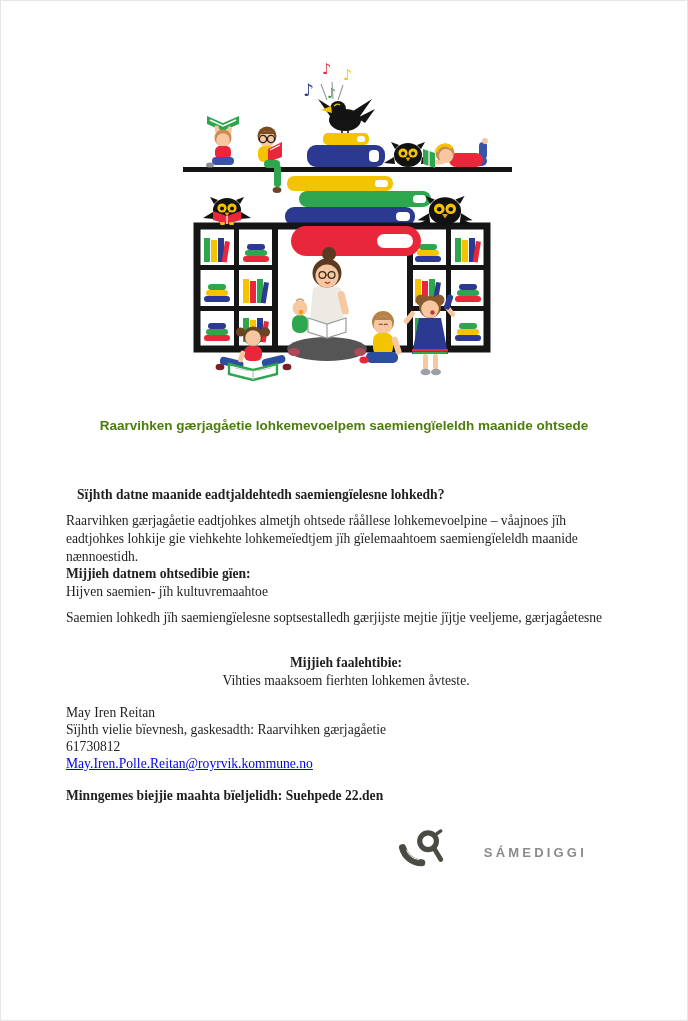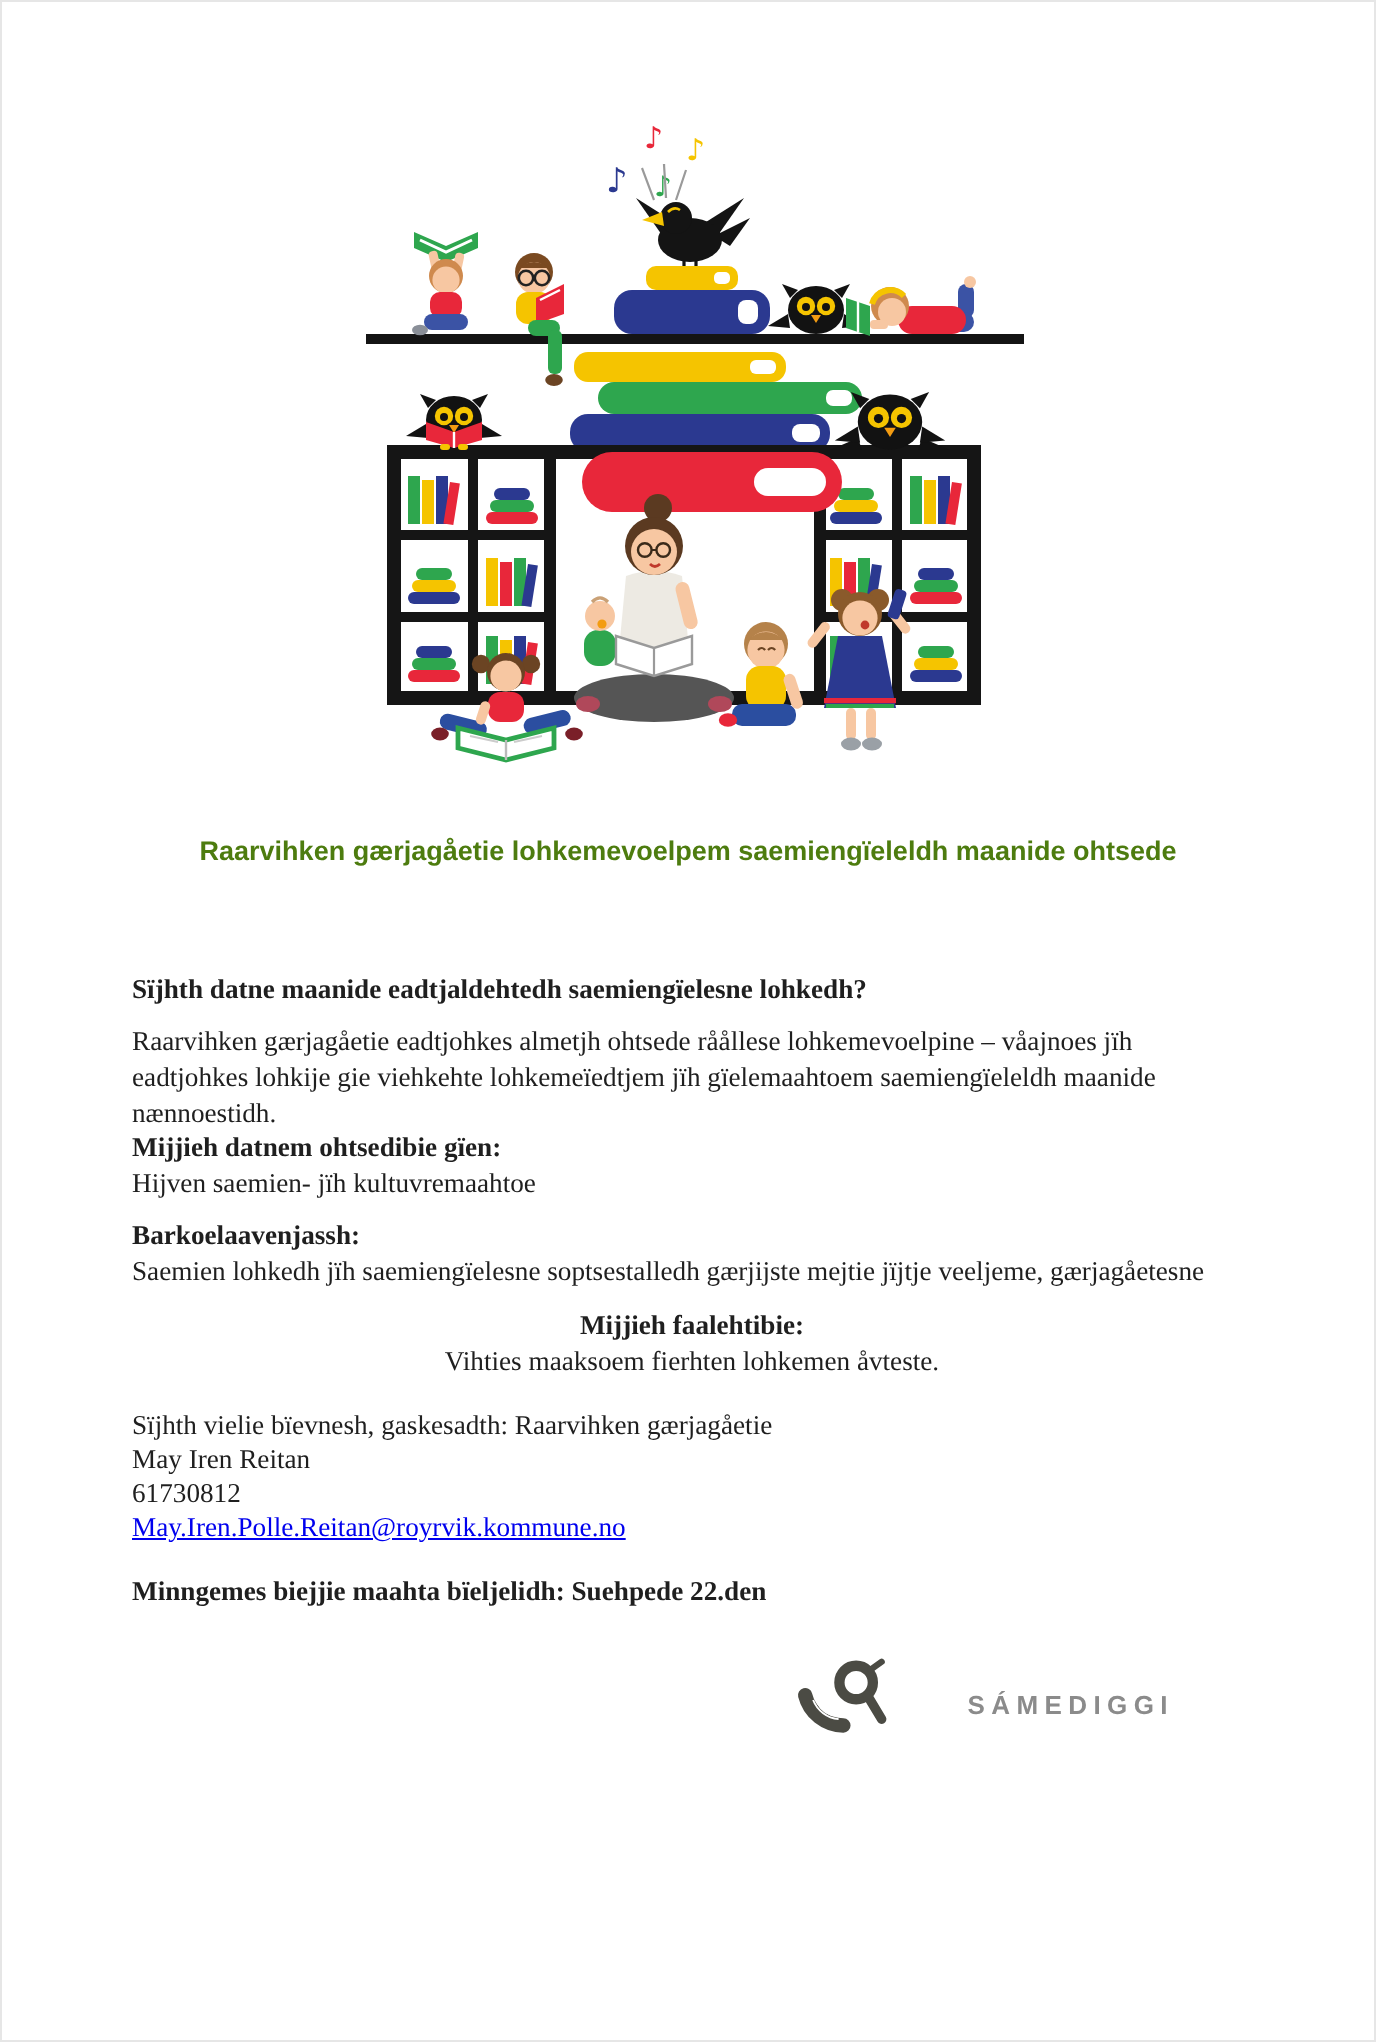--- a/index.html
+++ b/index.html
@@ -9,21 +9,21 @@
     background:#ffffff; border:1px solid #e6e6e6; overflow:hidden;
     font-family:"Liberation Serif", serif; color:#1f1f1f;
   }
   .illustration { position:absolute; left:174px; top:53px; width:340px; height:342px; }
   .doc-title {
     position:absolute; top:417px; left:0; right:0; text-align:center;
     font-family:"Liberation Sans", sans-serif; font-weight:700; font-size:13.5px; color:#4d7c0f;
   }
   .tx { position:absolute; left:65px; width:560px; font-size:13.6px; line-height:18px; }
   .bold { font-weight:700; }
-  .h-intro   { top:485px; }
+  .h-intro   { top:485px;margin-left:11px; }
   .p-intro   { top:511px;font-family:Liberation Serif, serif; }
   .sec-0     { top:564px; }
   .sec-1     { top:608px; }
   .sec-2     { top:653px;text-align:center; }
   .contact   { top:703px; line-height:17px; }
   .deadline  { top:786px; }
   a.email-link { color:#0000EE; text-decoration:underline; cursor:pointer;margin-top:46px; }
   .logo {
     position:absolute; left:396px; top:820px; width:190px; height:58px;
     display:flex; align-items:center; gap:9px;
@@ -277,32 +277,31 @@
 
   <div class="tx h-intro bold">Sïjhth datne maanide eadtjaldehtedh saemiengïelesne lohkedh?</div>
   <div class="tx p-intro">Raarvihken gærjagåetie eadtjohkes almetjh ohtsede råållese lohkemevoelpine – våajnoes jïh eadtjohkes lohkije gie viehkehte lohkemeïedtjem jïh gïelemaahtoem saemiengïeleldh maanide nænnoestidh.</div>
 
   <div class="tx sec-0">
     <div class="bold">Mijjieh datnem ohtsedibie gïen:</div>
     <div>Hijven saemien- jïh kultuvremaahtoe</div>
   </div>
 
   <div class="tx sec-1">
-    <div class="bold">Barkoelaavenjassh:</div>
     <div>Saemien lohkedh jïh saemiengïelesne soptsestalledh gærjijste mejtie jïjtje veeljeme, gærjagåetesne</div>
   </div>
 
   <div class="tx sec-2">
     <div class="bold">Mijjieh faalehtibie:</div>
     <div>Vihties maaksoem fierhten lohkemen åvteste.</div>
   </div>
 
   <div class="tx contact">
+    <div>May Iren Reitan</div>
     <div>Sïjhth vielie bïevnesh, gaskesadth: Raarvihken gærjagåetie</div>
-    <div>May Iren Reitan</div>
     <div>61730812</div>
     <div><a class="email-link">May.Iren.Polle.Reitan@royrvik.kommune.no</a></div>
   </div>
 
   <div class="tx deadline bold">Minngemes biejjie maahta bïeljelidh: Suehpede 22.den</div>
 
   <div class="logo">
     <svg width="56" height="56" viewBox="0 0 60 60">
       <circle cx="39" cy="19" r="10.5" fill="none" stroke="#4B4B44" stroke-width="6.5"></circle>
       <path d="M46,27 L55,42" stroke="#4B4B44" stroke-width="6" stroke-linecap="round"></path>

